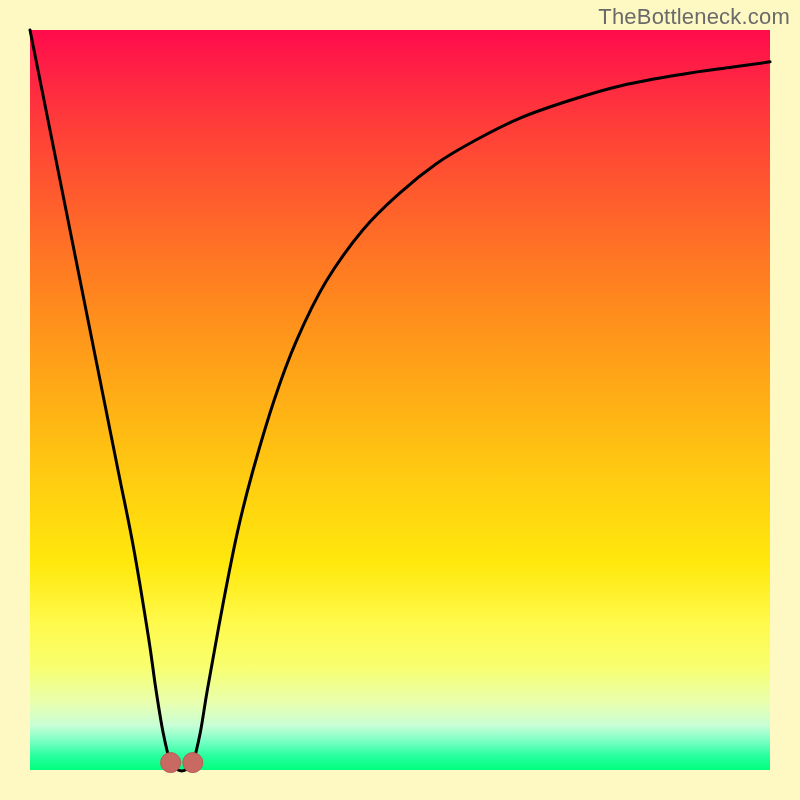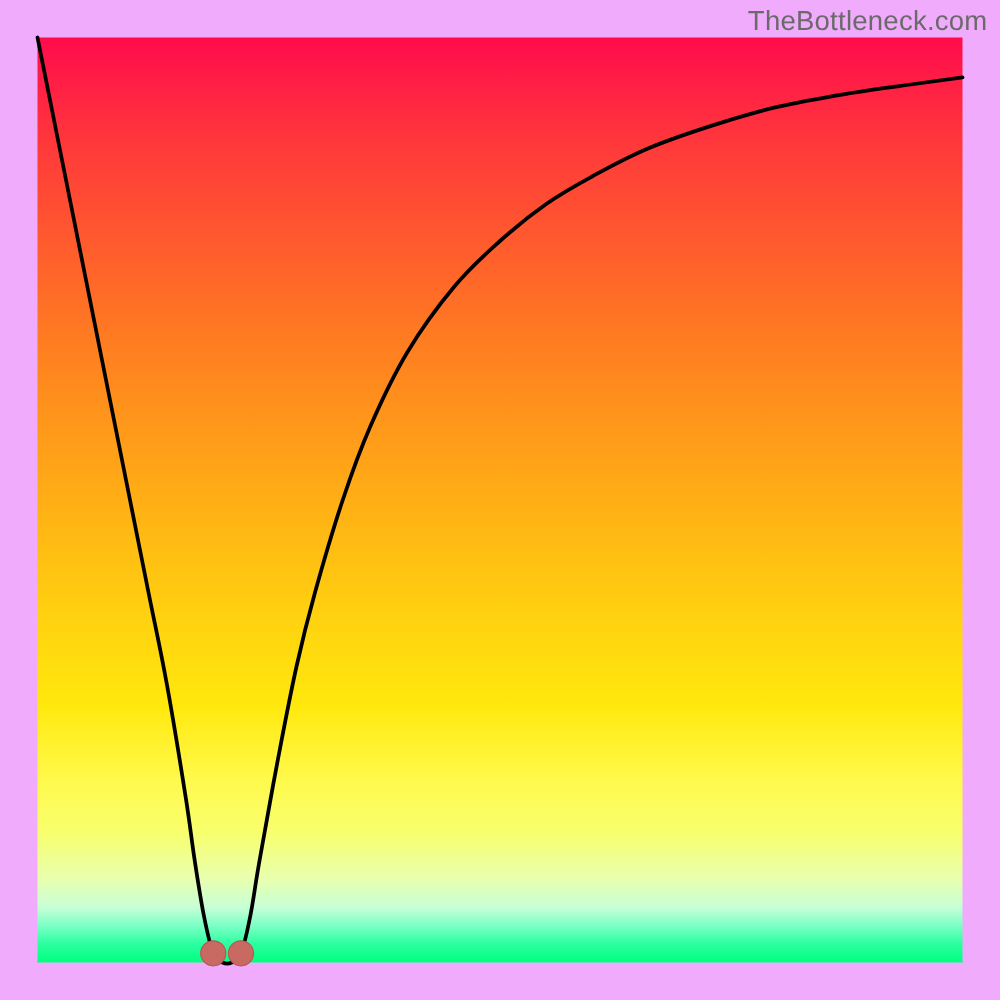--- a/index.html
+++ b/index.html
@@ -9,21 +9,21 @@
     height: 800px;
     background: #000;
     overflow: hidden;
   }
   .frame {
     position: absolute;
     left: 0;
     top: 0;
     width: 800px;
     height: 800px;
-    background: #f0abfc;
+    background: #fef9c3;
   }
   .plot-bg {
     position: absolute;
     left: 30px;
     top: 30px;
     width: 740px;
     height: 740px;
     background: linear-gradient(to bottom,
       #ff0b4c 0%,
       #ff1f45 5%,

